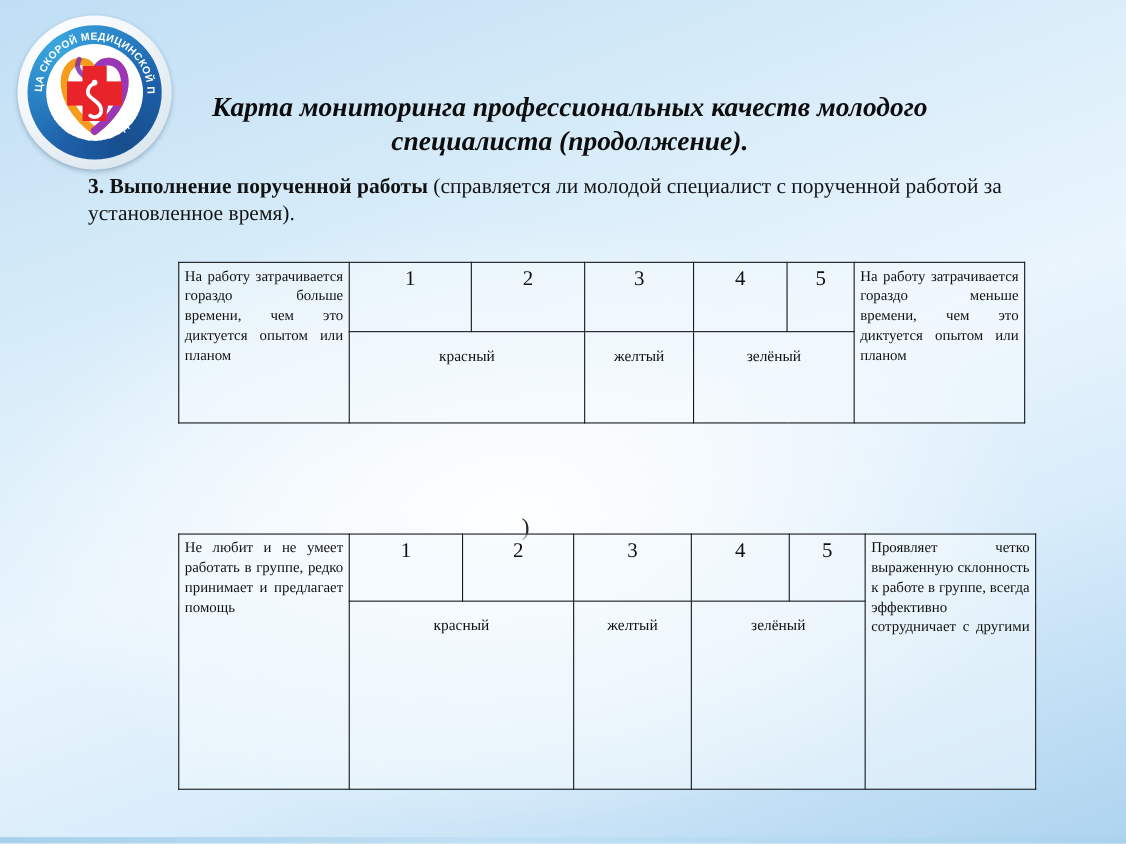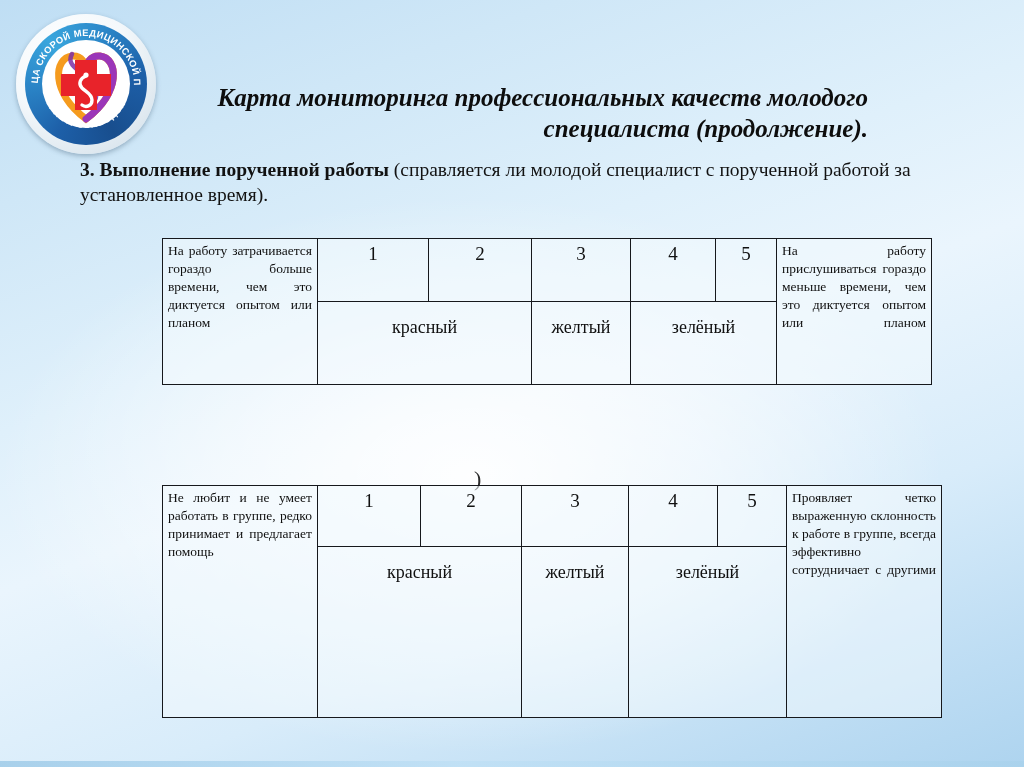--- a/index.html
+++ b/index.html
@@ -90,21 +90,21 @@
     letter-spacing: 0.4px;
   }
   .logo-ringtext .bottomtxt { font-size: 9px; letter-spacing: 1px; }
 
   
   .title {
     position: absolute;
     left: 168px;
     top: 83px;
     width: 700px;
-    text-align: right;
+    text-align: center;
     font-weight: bold;
     font-style: italic;
     font-size: 25px;
     line-height: 1.22;
     color: #0d0d0d;
   }
   .para {
     position: absolute;
     width: 880px;
     left: 80px;
@@ -147,21 +147,21 @@
   }
   .tbl td.num {
     text-align: center;
     vertical-align: top;
     font-size: 19px;
     padding-top: 2px;
   }
   .tbl td.colorcell {
     text-align: center;
     vertical-align: top;
-    font-size: 18px;
+    font-size: 14px;
     padding-top: 14px;
   }
 
   
   #table-work-execution { left: 162px; top: 238px; width: 692px; }
   #table-work-execution td.side      { width: 144px; height: 124px; }
   #table-work-execution td.num       { height: 58px; }
   #table-work-execution td.colorcell { height: 66px; }
 
   
@@ -218,21 +218,21 @@
 
   <table class="tbl" id="table-work-execution">
     <tbody>
       <tr>
         <td class="side" rowspan="2">На работу затрачивается гораздо больше времени, чем это диктуется опытом или планом</td>
         <td class="num" style="width:100px">1</td>
         <td class="num" style="width:92px">2</td>
         <td class="num" style="width:88px">3</td>
         <td class="num" style="width:74px">4</td>
         <td class="num" style="width:50px">5</td>
-        <td class="side" rowspan="2">На работу прислушиваться гораздо меньше времени, чем это диктуется опытом или планом</td>
+        <td class="side" rowspan="2">На работу затрачивается гораздо меньше времени, чем это диктуется опытом или планом</td>
       </tr>
       <tr>
         <td class="colorcell" colspan="2">красный</td>
         <td class="colorcell">желтый</td>
         <td class="colorcell" colspan="2">зелёный</td>
       </tr>
     </tbody>
   </table>
 
 

